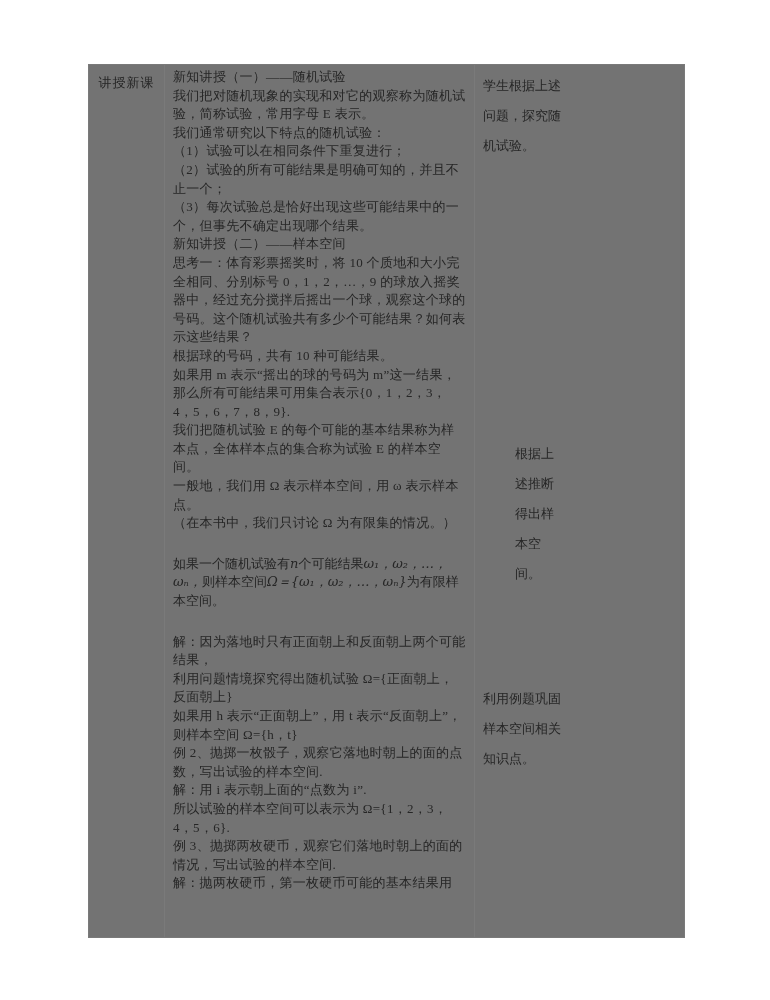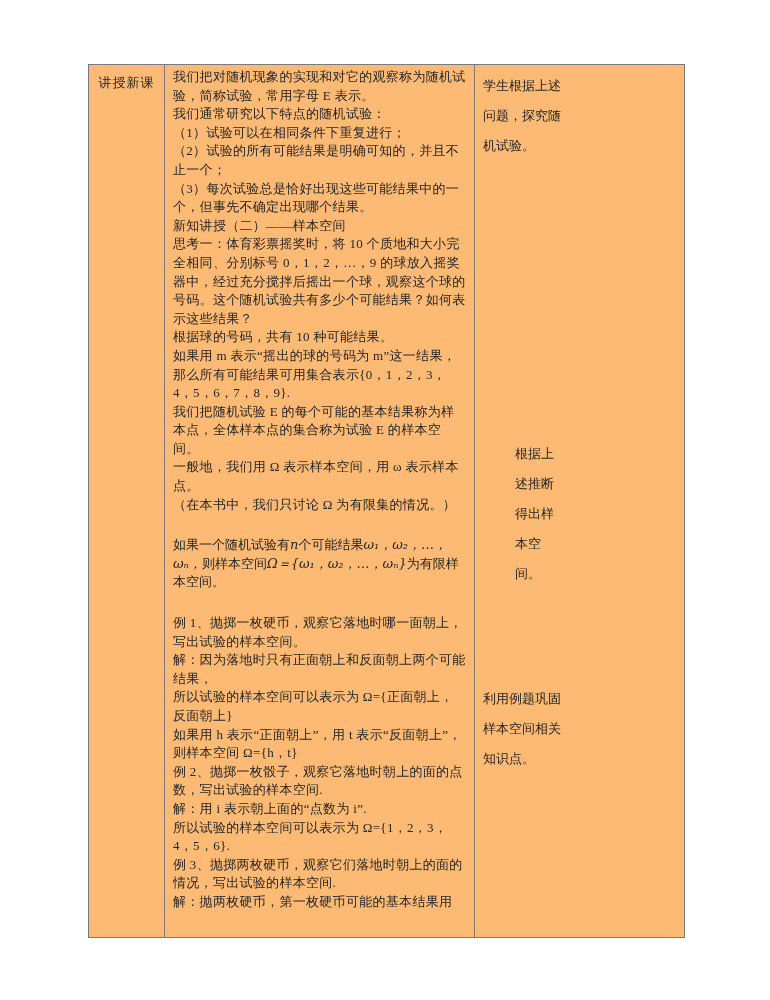--- a/index.html
+++ b/index.html
@@ -23,21 +23,21 @@
   }
   .doc-table {
     position: absolute;
     left: 88px;
     top: 64px;
     width: 597px;
     height: 874px;
     border: 1px solid #7a7a7a;
     box-sizing: border-box;
     display: flex;
-    background: #fdba74;
+    background: #737373;
   }
   .cell {
     box-sizing: border-box;
     height: 100%;
     overflow: hidden;
   }
   .cell + .cell { border-left: 1px solid #7a7a7a; }
   .col-stage {
     width: 75px;
     padding-top: 9px;
@@ -86,36 +86,36 @@
 <body>
 
 <div class="sheet">
   <div class="doc-table">
 
     <div class="cell col-stage">
       <span>讲授新课</span>
     </div>
 
     <div class="cell col-content">
+      <p>新知讲授（一）——随机试验</p>
       <p>我们把对随机现象的实现和对它的观察称为随机试验，简称试验，常用字母 E 表示。</p>
       <p>我们通常研究以下特点的随机试验：</p>
       <p>（1）试验可以在相同条件下重复进行；</p>
       <p>（2）试验的所有可能结果是明确可知的，并且不止一个；</p>
       <p>（3）每次试验总是恰好出现这些可能结果中的一个，但事先不确定出现哪个结果。</p>
       <p>新知讲授（二）——样本空间</p>
       <p>思考一：体育彩票摇奖时，将 10 个质地和大小完全相同、分别标号 0，1，2，…，9 的球放入摇奖器中，经过充分搅拌后摇出一个球，观察这个球的号码。这个随机试验共有多少个可能结果？如何表示这些结果？</p>
       <p>根据球的号码，共有 10 种可能结果。</p>
       <p>如果用 m 表示“摇出的球的号码为 m”这一结果，那么所有可能结果可用集合表示{0，1，2，3，4，5，6，7，8，9}.</p>
       <p>我们把随机试验 E 的每个可能的基本结果称为样本点，全体样本点的集合称为试验 E 的样本空间。</p>
       <p>一般地，我们用 Ω 表示样本空间，用 ω 表示样本点。</p>
       <p>（在本书中，我们只讨论 Ω 为有限集的情况。）</p>
       <p class="formula"><span>如果一个随机试验有</span><span class="math">n</span><span>个可能结果</span><span class="math">ω₁，ω₂，…，ωₙ，</span><span>则样本空间</span><span class="math">Ω＝{ω₁，ω₂，…，ωₙ}</span><span>为有限样本空间。</span></p>
-      <p>例 1、抛掷一枚硬币，观察它落地时哪一面朝上，写出试验的样本空间。</p>
       <p>解：因为落地时只有正面朝上和反面朝上两个可能结果，</p>
-      <p>所以试验的样本空间可以表示为 Ω={正面朝上，反面朝上}</p>
+      <p>利用问题情境探究得出随机试验 Ω={正面朝上，反面朝上}</p>
       <p>如果用 h 表示“正面朝上”，用 t 表示“反面朝上”，</p>
       <p>则样本空间 Ω={h，t}</p>
       <p>例 2、抛掷一枚骰子，观察它落地时朝上的面的点数，写出试验的样本空间.</p>
       <p>解：用 i 表示朝上面的“点数为 i”.</p>
       <p>所以试验的样本空间可以表示为 Ω={1，2，3，4，5，6}.</p>
       <p>例 3、抛掷两枚硬币，观察它们落地时朝上的面的情况，写出试验的样本空间.</p>
       <p>解：抛两枚硬币，第一枚硬币可能的基本结果用</p>
     </div>
 
     <div class="cell col-activity">

